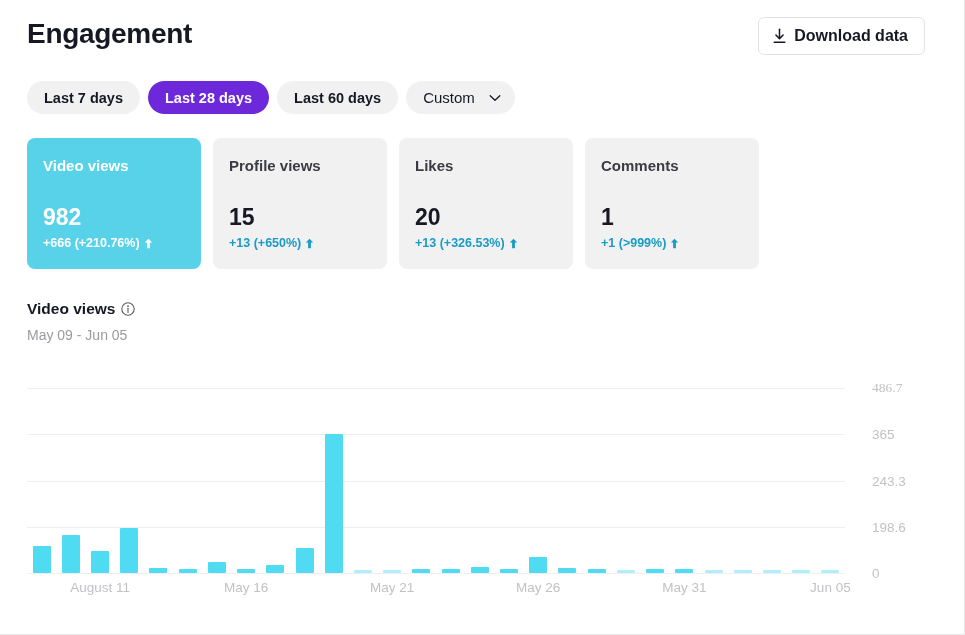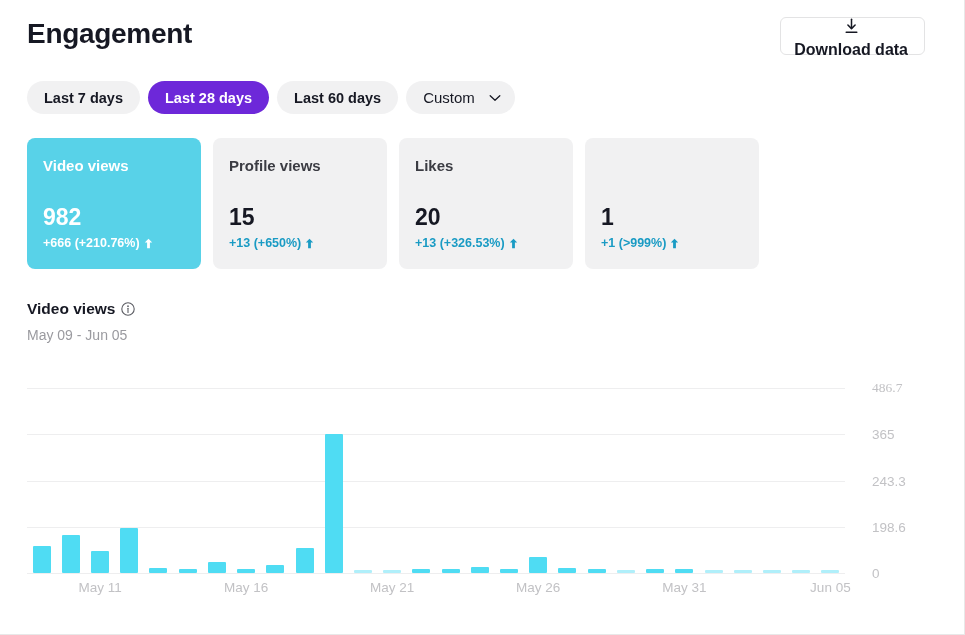--- a/index.html
+++ b/index.html
@@ -54,21 +54,20 @@
     align-items: center;
     gap: 7px;
     border: 1px solid #e3e3e4;
     border-radius: 6px;
     background: #fff;
     font-size: 16px;
     font-weight: 600;
     color: #161823;
     cursor: pointer;
     white-space: nowrap;
-    flex-direction: column;
   }
   .download-icon {
     display: inline-flex;
     width: 15px;
     height: 16px;
     flex: none;
   }
 
   
   .range-row {
@@ -317,20 +316,21 @@
         <span>+13 (+326.53%)</span>
         <span class="delta-arrow">
           <svg viewBox="0 0 9 11" width="9" height="11" aria-hidden="true">
             <path d="M4.5 0.8 L8.2 4.6 H5.9 V10.2 H3.1 V4.6 H0.8 Z" fill="#1a9bc4"></path>
           </svg>
         </span>
       </div>
     </div>
 
     <div class="card">
+      <div class="card-label">Comments</div>
       <div class="card-value">1</div>
       <div class="card-delta">
         <span>+1 (&gt;999%)</span>
         <span class="delta-arrow">
           <svg viewBox="0 0 9 11" width="9" height="11" aria-hidden="true">
             <path d="M4.5 0.8 L8.2 4.6 H5.9 V10.2 H3.1 V4.6 H0.8 Z" fill="#1a9bc4"></path>
           </svg>
         </span>
       </div>
     </div>
@@ -393,21 +393,21 @@
         </div>
     </div>
     <div id="yticks">
         <div class="ytick" style="top: 185px;">0</div>
         <div class="ytick" style="top: 138.74px;">198.6</div>
         <div class="ytick" style="top: 92.519px;">243.3</div>
         <div class="ytick" style="top: 46.2595px;">365</div>
         <div class="ytick" style="top: 0px; font-family: Liberation Serif, serif;">486.7</div>
       </div>
     <div class="xlabels" id="xlabels">
-        <div class="xlabel" style="left: 73.0357px;">May 11</div>
+        <div class="xlabel" style="left: 73.0357px;">August 11</div>
         <div class="xlabel" style="left: 219.107px;">May 16</div>
         <div class="xlabel" style="left: 365.179px;">May 21</div>
         <div class="xlabel" style="left: 511.25px;">May 26</div>
         <div class="xlabel" style="left: 657.321px;">May 31</div>
         <div class="xlabel" style="left: 803.393px;">Jun 05</div>
       </div>
   </div>
 
 </div>
 

